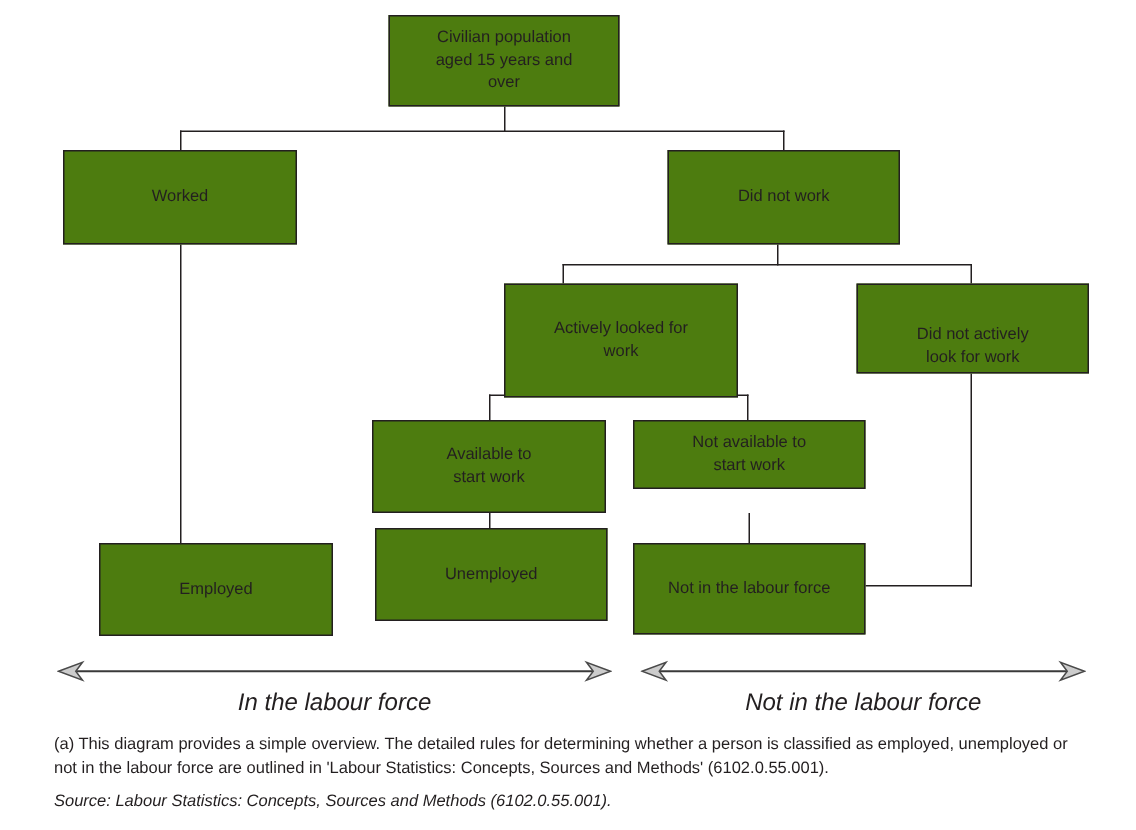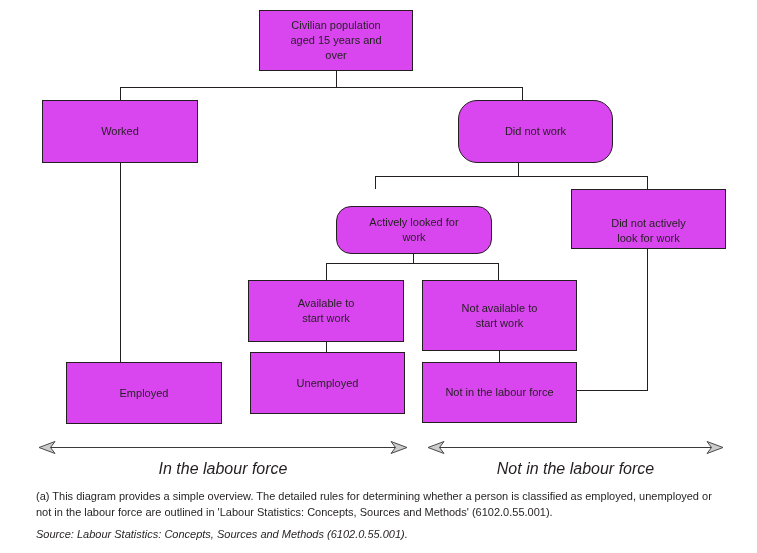--- a/index.html
+++ b/index.html
@@ -13,21 +13,21 @@
     width: 757px;
     height: 553px;
     background: #ffffff;
     overflow: hidden;
     color: #231f20;
   }
   .node {
     position: absolute;
     box-sizing: border-box;
     border: 1px solid #231f20;
-    background: #d946ef;
+    background: #4d7c0f;
     display: flex;
     align-items: center;
     justify-content: center;
     text-align: center;
     font-size: 11px;
     line-height: 1.35;
     color: #231f20;
   }
   .node span { display: inline-block; }
   .w-civ span  { max-width: 106px; }
@@ -90,37 +90,37 @@
   <div class="line" style="left:577px; top:390px; width:71px; height:1px;"></div>
 
   <div class="node w-civ" style="left:259px; top:10px; width:154px; height:61px;">
     <span>Civilian population aged 15 years and over</span>
   </div>
 
   <div class="node" style="left:42px; top:100px; width:156px; height:63px;">
     <span>Worked</span>
   </div>
 
-  <div class="node" style="left:458px; top:100px; width:155px; height:63px;border-radius:19px;">
+  <div class="node" style="left:445px; top:100px; width:155px; height:63px;">
     <span>Did not work</span>
   </div>
 
-  <div class="node w-al" style="left:336px; top:206px; width:156px; height:48px;border-radius:15px;">
+  <div class="node w-al" style="left:336px; top:189px; width:156px; height:76px;">
     <span>Actively looked for work</span>
   </div>
 
   <div class="node w-dna" style="left:571px; top:189px; width:155px; height:60px;">
     <span>Did not actively look for work</span>
   </div>
 
   <div class="node w-av" style="left:248px; top:280px; width:156px; height:62px;">
     <span>Available to start work</span>
   </div>
 
-  <div class="node w-nav" style="left:422px; top:280px; width:155px; height:71px;">
+  <div class="node w-nav" style="left:422px; top:280px; width:155px; height:46px;">
     <span>Not available to start work</span>
   </div>
 
   <div class="node" style="left:42px; top:362px; width:156px; height:62px;margin-left:24px;">
     <span>Employed</span>
   </div>
 
   <div class="node" style="left:250px; top:352px; width:155px; height:62px;">
     <span>Unemployed</span>
   </div>

